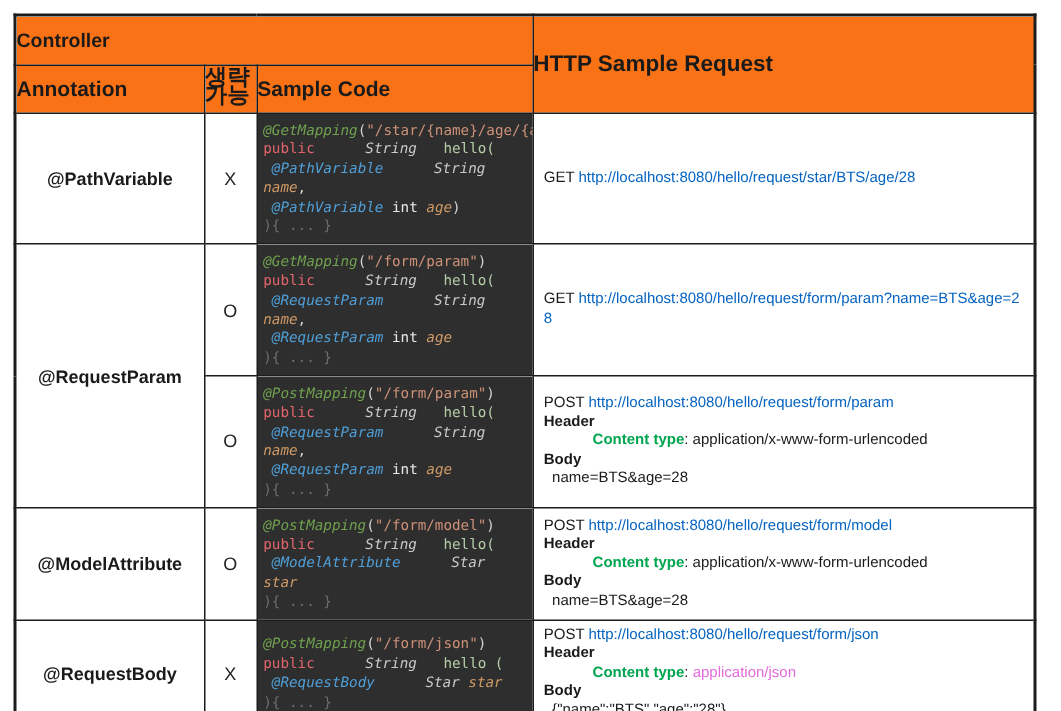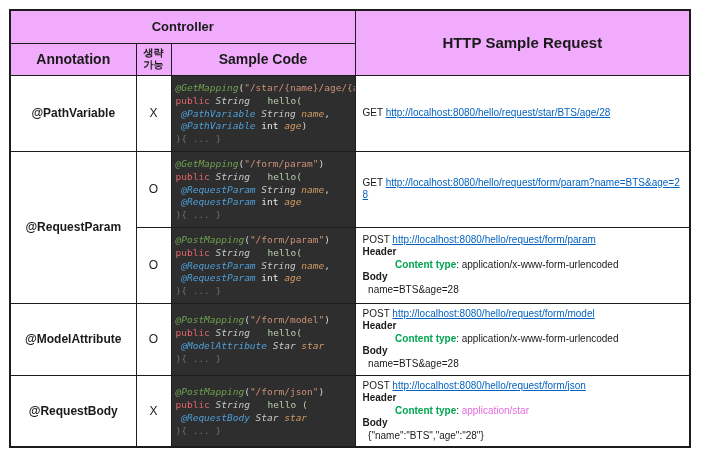--- a/index.html
+++ b/index.html
@@ -6,54 +6,54 @@
   .page {
     position:relative; width:707px; height:474px; background:#ffffff;
     font-family:"Liberation Sans", sans-serif; color:#1a1a1a; overflow:hidden;
   }
   table.grid {
     position:absolute; left:9px; top:9px;
     border-collapse:collapse; table-layout:fixed; width:680px;
     border:2px solid #1c1c1c;
   }
   table.grid td { border:1.5px solid #1c1c1c; padding:0; overflow:hidden; vertical-align:middle; }
-  .hdr { background:#f0abfc; text-align:center; font-weight:bold;margin-top:17px; }
+  .hdr { background:#f97316; font-weight:bold;margin-top:17px; }
   .hdr-controller { font-size:13px; }
   .hdr-sub { font-size:14px; }
-  .hdr-omit { font-size:10px; line-height:12px; }
+  .hdr-omit { font-size:15px; line-height:12px;font-family:Liberation Mono, monospace; }
   .hdr-http { font-size:15px; }
   .cell-ann { text-align:center; font-weight:bold; font-size:12px; background:#ffffff; }
   .cell-omit { text-align:center; font-size:12px; background:#ffffff; color:#222; }
   .cell-code {
     background:#2e2e2e; vertical-align:top;
     font-family:"DejaVu Sans Mono", monospace; font-size:9.5px; line-height:12.8px;
   }
   .code-pad { padding:6px 4px 4px 4px; }
   .cell-http {
     background:#ffffff; font-size:10px; line-height:12.5px;
     word-break:break-all;
   }
   .http-pad { padding:4px 7px; }
   .vtop { vertical-align:top; }
   .rich-line { white-space:pre-wrap; }
   
   .seg-map  { color:#6fa14e; font-style:italic; }
   .seg-ann  { color:#4f9fd8; font-style:italic; }
   .seg-str  { color:#ce9178; }
   .seg-kw   { color:#e0646a; }
-  .seg-ty   { color:#c9c9c9; font-style:italic; }
+  .seg-ty   { color:#c9c9c9; font-style:italic;margin-left:28px; }
   .seg-fn   { color:#b5cea8;padding-left:12px; }
   .seg-pr   { color:#e8e8e8; }
   .seg-pm   { color:#d19a66; font-style:italic; }
   .seg-pl   { color:#d4d4d4; }
   .seg-dim  { color:#6e6e6e; }
   
   .seg-txt   { color:#1a1a1a; }
   .seg-bold  { color:#1a1a1a; font-weight:bold; }
-  .seg-link  { color:#0563c1; text-decoration:underline; cursor:pointer; }
+  .seg-link  { color:#0563c1; cursor:pointer; }
   .seg-ctype { color:#00a550; font-weight:bold;margin-left:27px; }
   .seg-json  { color:#e36bdc; }
   .footnote {
     position:absolute; left:14px; top:448px;
     font-size:11px; font-weight:bold; color:#111;
   }
 </style>
 </head>
 <body>
 
@@ -172,21 +172,21 @@
               <div class="rich-line"><span class="seg-map">@PostMapping</span><span class="seg-pl">(</span><span class="seg-str">"/form/json"</span><span class="seg-pl">)</span></div>
               <div class="rich-line"><span class="seg-kw">public </span><span class="seg-ty">String </span><span class="seg-fn">hello (</span></div>
               <div class="rich-line"><span class="seg-pl"> </span><span class="seg-ann">@RequestBody </span><span class="seg-ty">Star </span><span class="seg-pm">star</span></div>
               <div class="rich-line"><span class="seg-dim">){ ... }</span></div>
             </div>
           </td>
       <td class="cell-http vtop">
             <div class="http-pad">
               <div class="rich-line"><span class="seg-txt">POST </span><span class="seg-link">http://localhost:8080/hello/request/form/json</span></div>
               <div class="rich-line"><span class="seg-bold">Header</span></div>
-              <div class="rich-line"><span class="seg-ctype">  Content type</span><span class="seg-txt">: </span><span class="seg-json">application/star</span></div>
+              <div class="rich-line"><span class="seg-ctype">  Content type</span><span class="seg-txt">: </span><span class="seg-json">application/json</span></div>
               <div class="rich-line"><span class="seg-bold">Body</span></div>
               <div class="rich-line"><span class="seg-txt">  {"name":"BTS","age":"28"}</span></div>
             </div>
           </td>
     </tr>
   </tbody>
     </table>
 
 
 </div>

